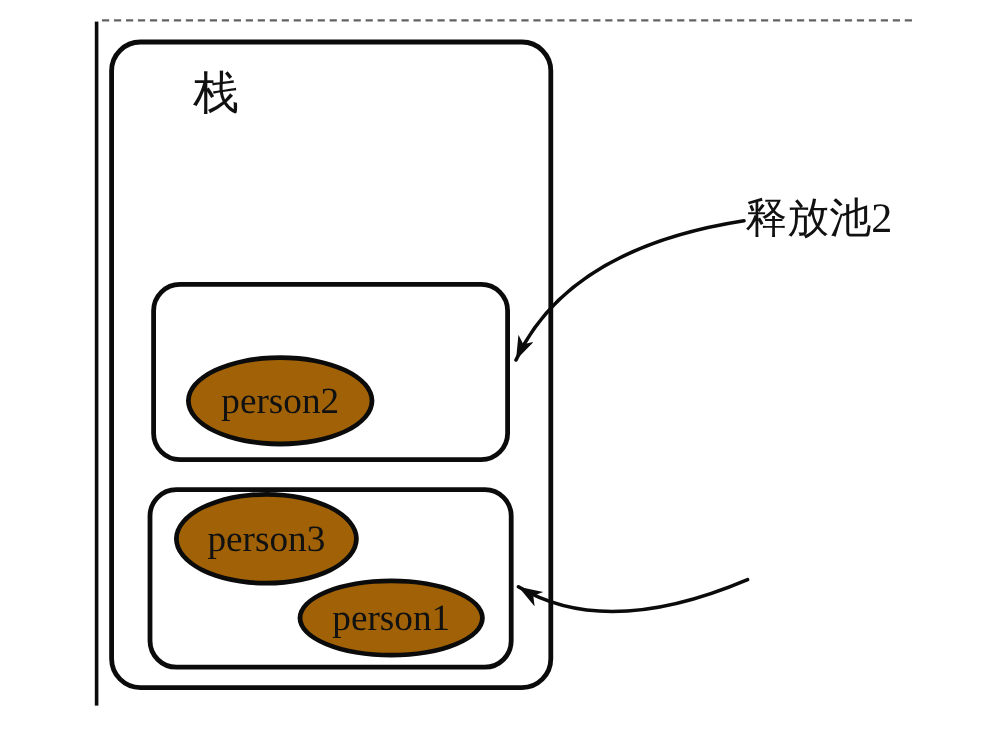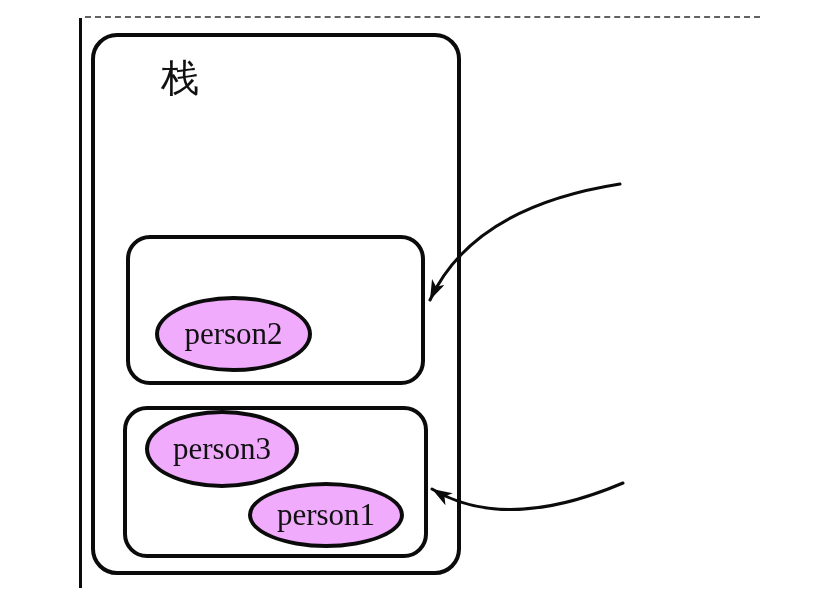--- a/index.html
+++ b/index.html
@@ -52,21 +52,21 @@
     border-radius: 24px;
     background: #ffffff;
   }
   .pool2 { left: 31px; top: 198px; width: 299px; height: 150px; }
   .pool1 { left: 28px; top: 369px; width: 305px; height: 152px; }
   .obj-ellipse {
     position: absolute;
     box-sizing: border-box;
     border: 4px solid #0b0b0b;
     border-radius: 50%;
-    background: #f0abfc;
+    background: #a16207;
     display: flex;
     align-items: center;
     justify-content: center;
   }
   .obj-ellipse span {
     font-size: 31px;
     color: #111;
     white-space: nowrap;
   }
   .e-person2 { left: 25px; top: 57px; width: 157px; height: 76px; }
@@ -113,20 +113,21 @@
     <div class="pool pool1">
       <div class="obj-ellipse e-person3">
         <span>person3</span>
       </div>
       <div class="obj-ellipse e-person1">
         <span>person1</span>
       </div>
     </div>
   </div>
 
+  <div class="pool-label label-pool2">释放池2</div>
 
   <svg class="arrows" width="829" height="610" viewBox="0 0 829 610">
     <defs>
       <marker id="ah" markerUnits="userSpaceOnUse" markerWidth="26" markerHeight="18" refX="20" refY="7" orient="auto">
         <path d="M0,0 L20,7 L0,14 L5.5,7 Z" fill="#0b0b0b"></path>
       </marker>
     </defs>
     <path class="arrow-path" d="M 620 184 Q 473 207 430 300" marker-end="url(#ah)"></path>
     <path class="arrow-path" d="M 623 483 Q 505 533 432 489" marker-end="url(#ah)"></path>
   </svg>

